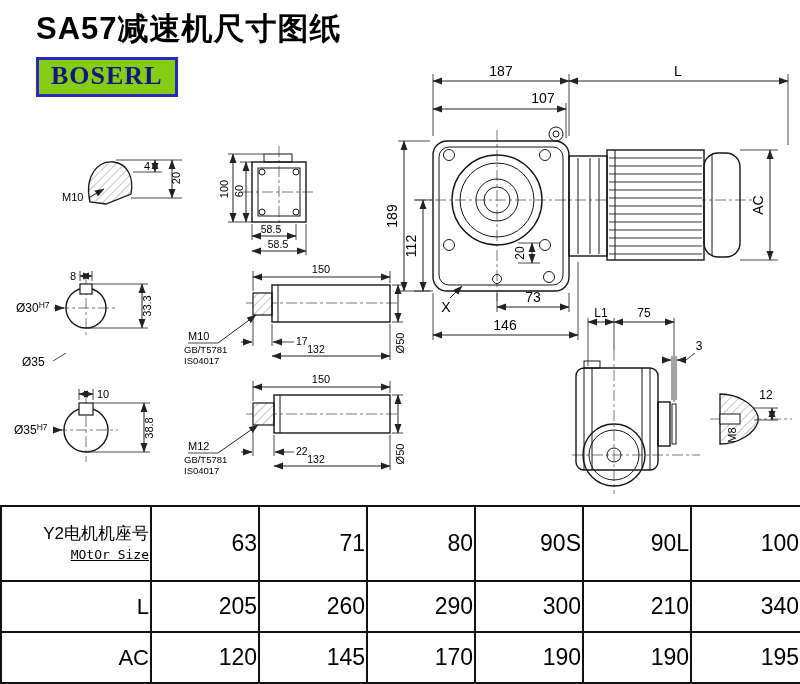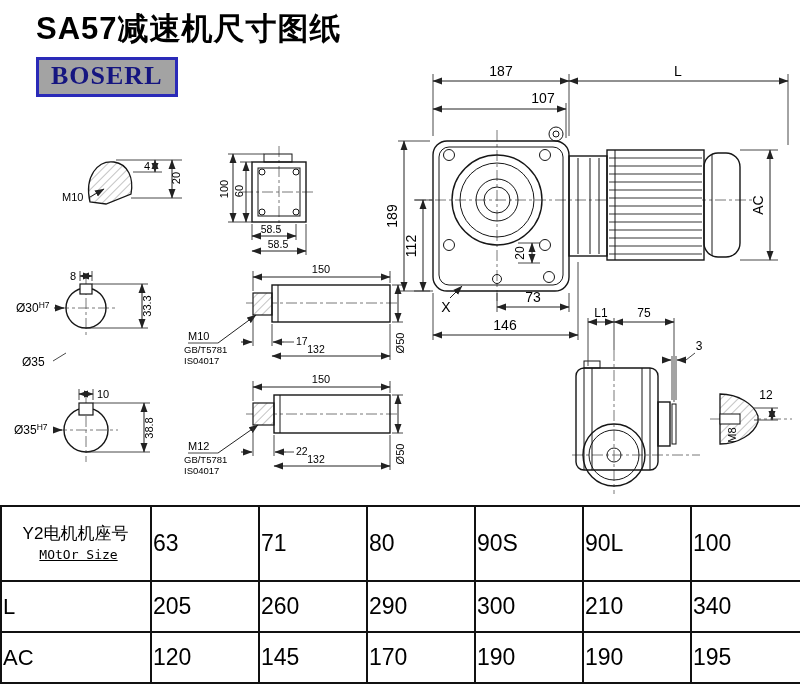--- a/index.html
+++ b/index.html
@@ -1,36 +1,36 @@
 <!DOCTYPE html>
 <html><head>
 <meta charset="utf-8">
 <style>
   html,body{margin:0;padding:0;}
   body{width:800px;height:684px;position:relative;background:#fff;overflow:hidden;
        font-family:"Liberation Sans",sans-serif;color:#000;}
   .page-title{position:absolute;left:36px;top:8px;font-size:31px;font-weight:700;letter-spacing:1px;}
   .brand-box{position:absolute;left:36px;top:57px;border:3px solid #2a2ab8;color:#151580;
              font-family:"Liberation Serif",serif;font-weight:700;font-size:26px;
-             padding:1px 12px 3px 12px;letter-spacing:1px;background:#a3a3a3;}
+             padding:1px 12px 3px 12px;letter-spacing:1px;background:#84cc16;}
   #drawing{position:absolute;left:0;top:50px;}
   svg text{font-family:"Liberation Sans",sans-serif;fill:#000;}
   .t14{font-size:14px;} .t12{font-size:12px;} .t11{font-size:11px;}
   .t10{font-size:10.5px;} .t9{font-size:9.5px;}
   .ln{fill:none;stroke:#161616;stroke-width:1.4;}
   .ln2{fill:none;stroke:#161616;stroke-width:1;}
   .ext{stroke:#333;stroke-width:0.9;fill:none;}
   .dim{stroke:#222;stroke-width:1;fill:none;marker-start:url(#arw);marker-end:url(#arw);}
   .dimE{stroke:#222;stroke-width:1;fill:none;marker-end:url(#arw);}
   .cl{stroke:#555;stroke-width:0.8;stroke-dasharray:11 3 3 3;fill:none;}
   .dim-table{position:absolute;left:0;top:505px;width:800px;height:179px;border-collapse:collapse;
              table-layout:fixed;background:#fff;}
-  .dim-table td{border:2px solid #111;text-align:left;vertical-align:middle;font-size:23px;}
+  .dim-table td{border:2px solid #111;text-align:right;vertical-align:middle;font-size:23px;}
   .dim-table td.lab{font-size:22px;}
-  .dim-table td.hd{text-align:center;padding-left:0;}
+  .dim-table td.hd{text-align:right;padding-left:0;}
   .hd-cn{font-size:17px;line-height:21px;}
   .hd-en{font-size:13px;line-height:21px;font-family:"DejaVu Sans Mono",monospace;
          text-decoration:underline;padding-left:6px;}
 </style>
 </head>
 <body>
 
 <div class="page-title">SA57减速机尺寸图纸</div>
 <div class="brand-box">BOSERL</div>
 

